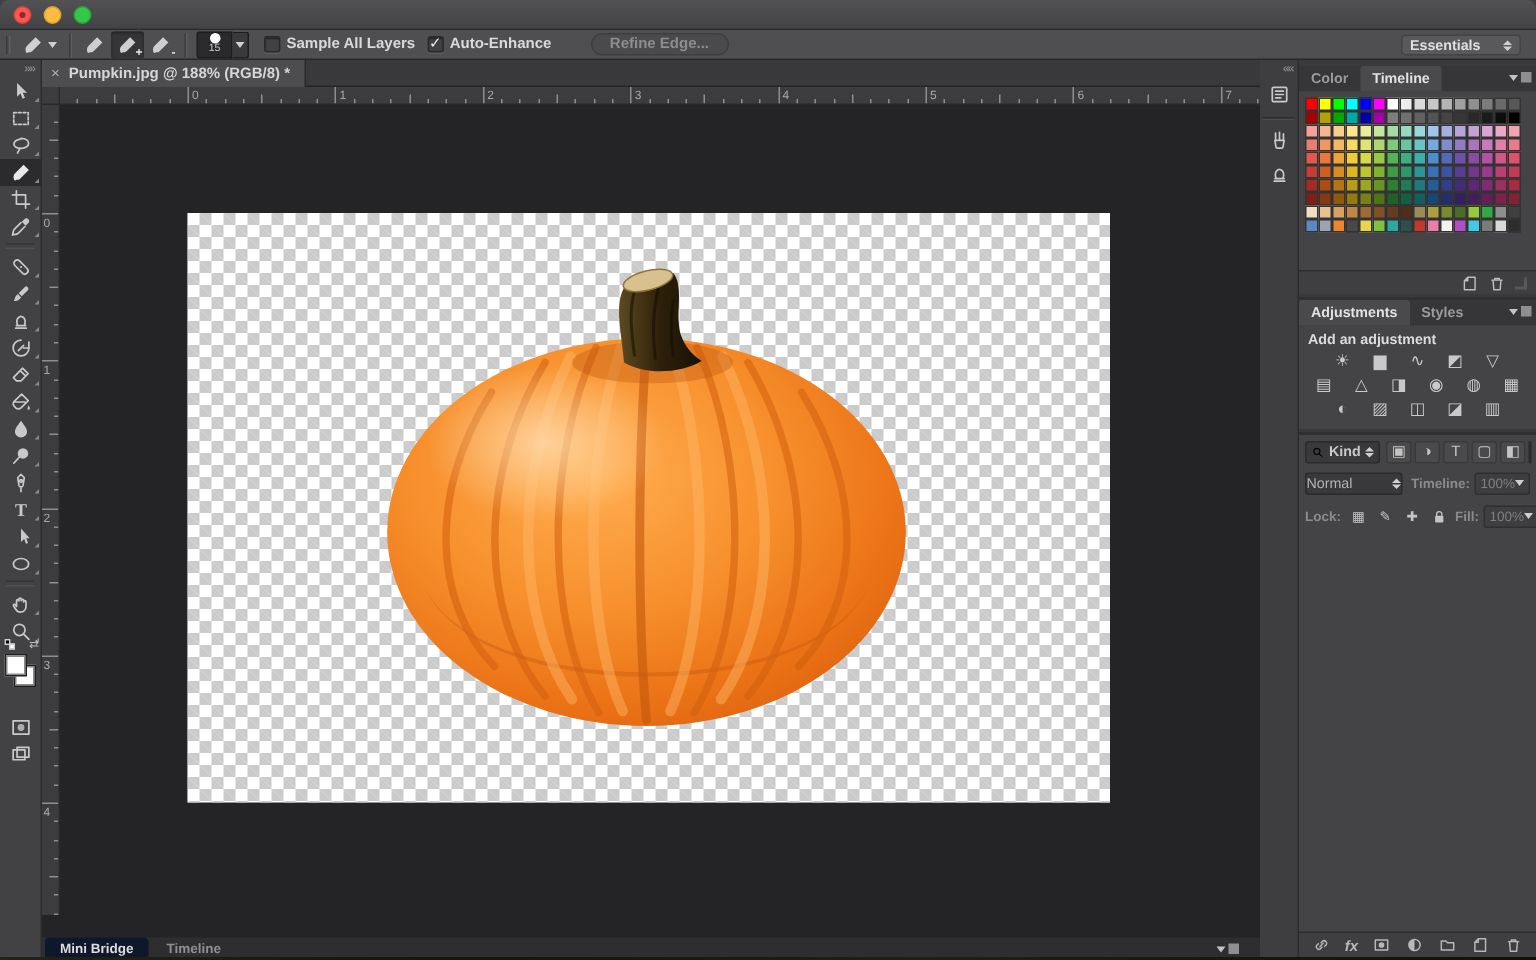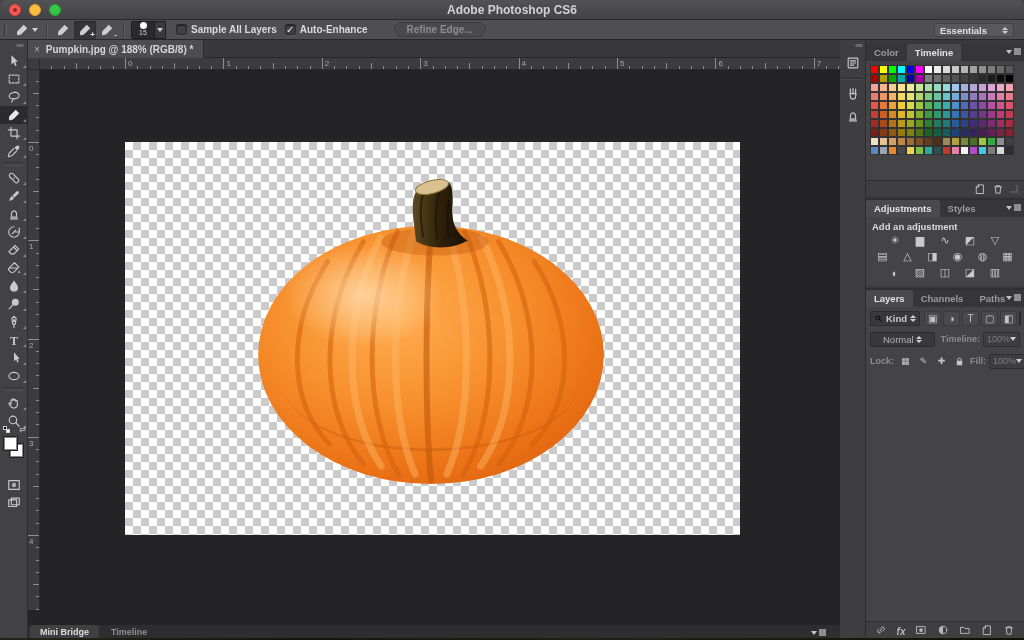--- a/index.html
+++ b/index.html
@@ -90,21 +90,21 @@
 .statusbar { position:absolute; left:0; right:0; bottom:13px; height:15px; background:#424244; border-top:1px solid #2e2e2e;
   display:flex; align-items:center; font-size:9.5px; color:#c6c6c6; }
 .zoomfield { width:62px; text-align:center; }
 .ssep { width:1px; height:15px; background:#2e2e2e; box-shadow:1px 0 0 #525252; }
 .syncbtn { margin:0 6px; color:#bdbdbd; font-size:10px; }
 .docfield { width:200px; height:15px; display:flex; align-items:center; justify-content:center; }
 .flyout { color:#cfcfcf; font-size:8px; margin-left:4px; }
 .minibar { position:absolute; left:0; right:0; bottom:0; height:13px; background:#2e2e30; display:flex; align-items:flex-end; }
 .minitab { height:13px; display:flex; align-items:center; padding:0 10px; font-size:9px; font-weight:bold; color:#8f8f8f;
   border-radius:3px 3px 0 0; margin-left:2px; }
-.minitab.active { background:#404040; color:#dedede; }
+.minitab.active { background:#0f172a; color:#dedede; }
 .minibar .panelmenu-sm { position:absolute; right:14px; bottom:2px; }
 
 
 .dock { position:absolute; left:840px; top:40px; width:184px; bottom:2px; background:#3a3a3c; }
 .iconstrip { position:absolute; left:0; top:0; width:26px; bottom:0; background:#3e3e40; border-right:1px solid #2c2c2c; }
 .iconstrip .head { height:12px; text-align:right; padding:1px 3px 0 0; font-size:8px; color:#9a9a9a; letter-spacing:-1px; }
 .dock-ic { width:26px; height:22px; display:flex; align-items:center; justify-content:center; color:#c9c9c9; }
 .strip-div { height:1px; background:#2e2e2e; box-shadow:0 1px 0 #4c4c4c; margin:4px 2px; }
 .panels { position:absolute; left:26px; right:0; top:0; bottom:0; }
 .panel { position:absolute; left:0; right:0; background:#444446; }
@@ -129,21 +129,21 @@
 
 
 .lrow { display:flex; align-items:center; padding:0 4px; position:relative; }
 .kindbox { height:15px; background:#39393b; border:1px solid #2b2b2b; border-radius:2px; display:flex; align-items:center; padding:0 3px; gap:3px; margin-right:4px; }
 .kindbox .k { font-size:9.5px; font-weight:bold; color:#c9c9c9; }
 .fico { width:17px; height:15px; display:flex; align-items:center; justify-content:center; font-size:10px; color:#c4c4c4;
   background:#4a4a4c; border:1px solid #3a3a3a; border-radius:2px; margin-right:2px; }
 .ftoggle { width:9px; height:15px; margin-left:2px; border:1px solid #2b2b2b; border-radius:2px;
   background:linear-gradient(#b04038 0 45%, #39393b 45%); }
 .selbox { height:15px; background:#39393b; border:1px solid #2b2b2b; border-radius:2px; display:flex; align-items:center;
-  justify-content:space-between; padding:0 12px; }
+  justify-content:space-between; padding:0 0; }
 .sel-label { font-size:9.5px; color:#b2b2b2; }
 .dimlab { font-size:9px; font-weight:bold; color:#8b8b8b; }
 .valbox { height:15px; width:40px; background:#3e3e40; border:1px solid #2f2f2f; border-radius:2px; display:flex; align-items:center;
   justify-content:space-between; padding:0 3px; }
 .valbox .v { font-size:9px; color:#7f7f7f; }
 .lockic { width:15px; height:14px; display:flex; align-items:center; justify-content:center; font-size:9px; color:#c4c4c4; margin-right:3px; }
 .layer-list { position:absolute; left:0; right:0; top:104px; bottom:17px; background:#3e3e40; border-top:1px solid #2e2e2e; }
 .layer-row { height:26px; background:#4c4f51; border-bottom:1px solid #333; display:flex; align-items:center; }
 .eyecell { width:22px; height:26px; border-right:1px solid #3a3a3a; display:flex; align-items:center; justify-content:center; color:#d4d4d4; }
 .thumb { width:34px; height:24px; margin:0 6px 0 4px; border:1px solid #1f1f1f; outline:1px solid #8f8f8f;
@@ -160,21 +160,20 @@
 </style>
 </head>
 <body>
 
 <div class="app">
 
   <div class="titlebar">
     <span class="tl red"></span>
     <span class="tl yel"></span>
     <span class="tl grn"></span>
-    <span class="title-text">Adobe Photoshop CS6</span>
   </div>
 
   <div class="optionsbar">
     <span class="grip"></span>
     <span class="ob-btn">
       <span class="ic" id="presetIcon">
           <svg viewBox="0 0 16 16" width="14" height="14" fill="none" stroke="currentColor" stroke-width="1.3" stroke-linecap="round" stroke-linejoin="round">
             <path d="M10 2 L14 6 L7.5 12.5 C6 14 3.5 13.8 2.8 13 C2 12.2 2 10 3.5 8.5 Z" fill="currentColor" stroke="none"></path>
             <circle cx="3.5" cy="13" r="1" fill="currentColor" stroke="none"></circle>
           </svg>
@@ -853,29 +852,20 @@
               <span class="adj-ic">◐</span>
               <span class="adj-ic">▨</span>
               <span class="adj-ic">◫</span>
               <span class="adj-ic">◪</span>
               <span class="adj-ic">▥</span>
             </div>
           </div>
       </div>
 
       <div class="panel p-layers">
-        <div class="ptabs" id="p3tabs">
-            <span class="ptab active">Layers</span>
-            <span class="ptab">Channels</span>
-            <span class="ptab">Paths</span>
-            <span class="panelmenu">
-              <span class="v"></span>
-              <span class="bar"></span>
-            </span>
-          </div>
         <div class="lrow" style="height:20px; margin-top:1px;">
           <span class="kindbox">
             <span class="ic" id="kindSearchIcon">
                 <svg viewBox="0 0 16 16" width="9" height="9" fill="none" stroke="currentColor" stroke-width="1.3" stroke-linecap="round" stroke-linejoin="round">
                   <circle cx="7" cy="7" r="3.6"></circle>
                   <path d="M9.8 9.8 L13 13"></path>
                 </svg>
               </span>
             <span class="k">Kind</span>
             <span class="updown">

